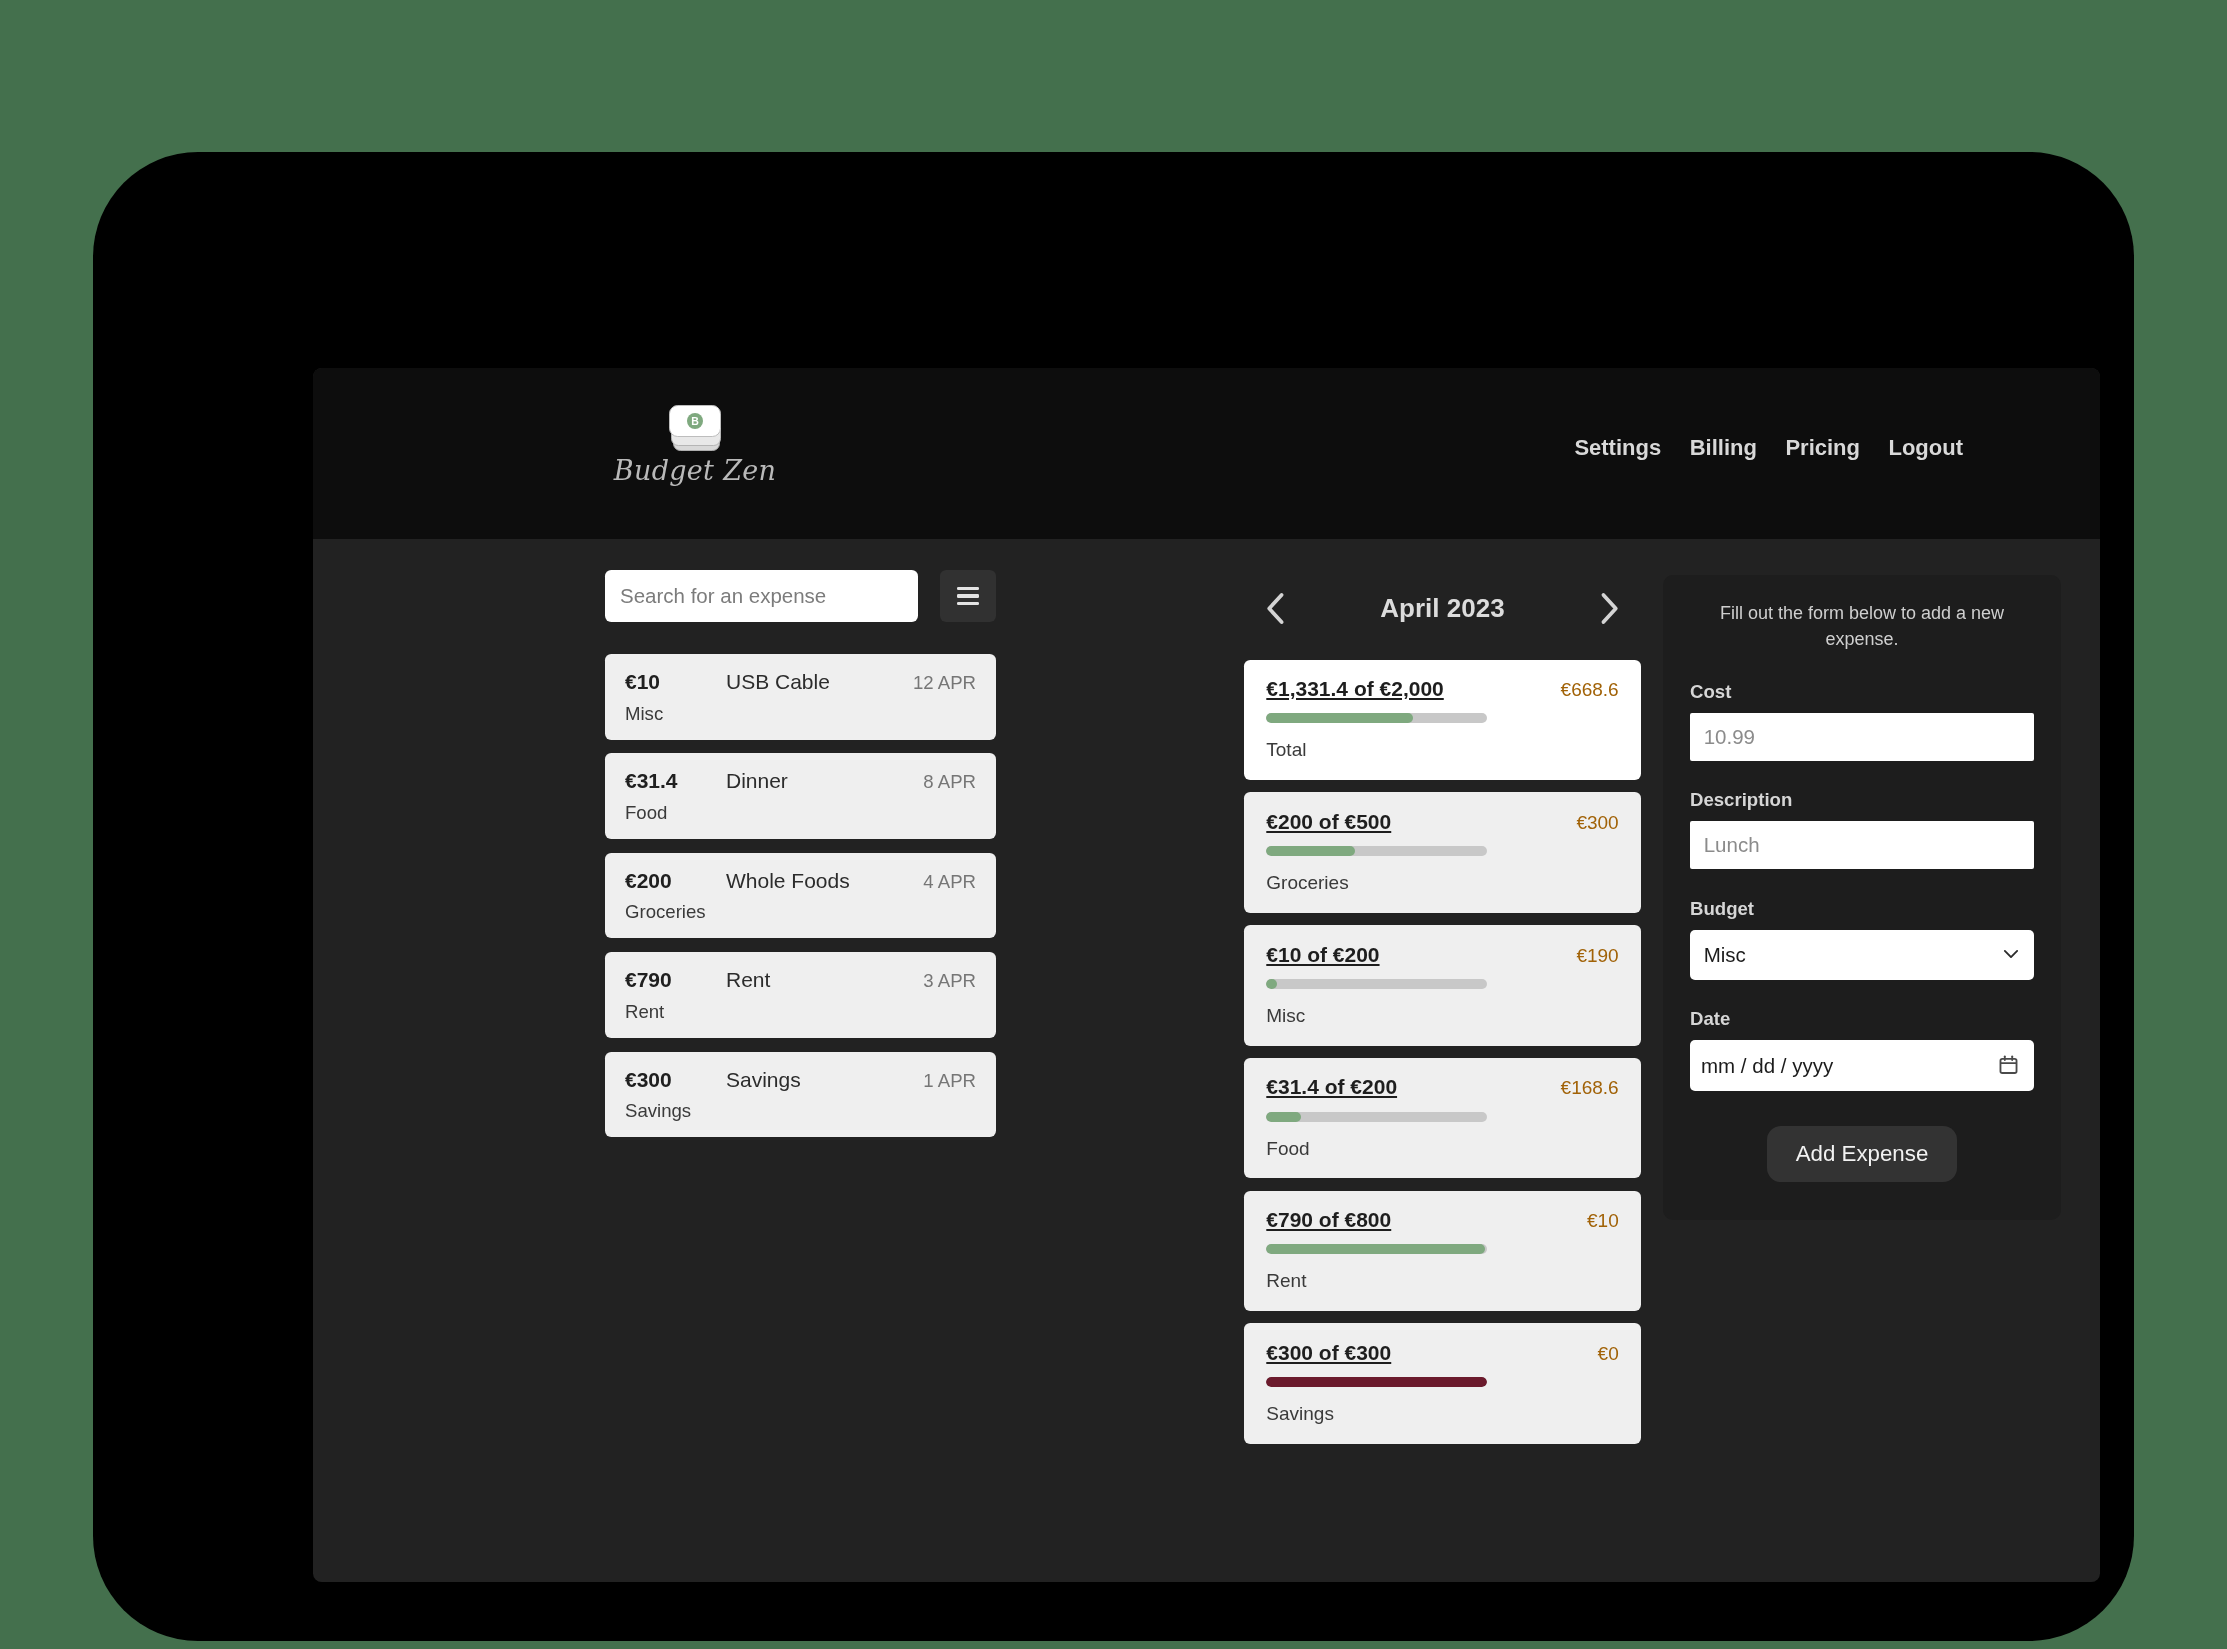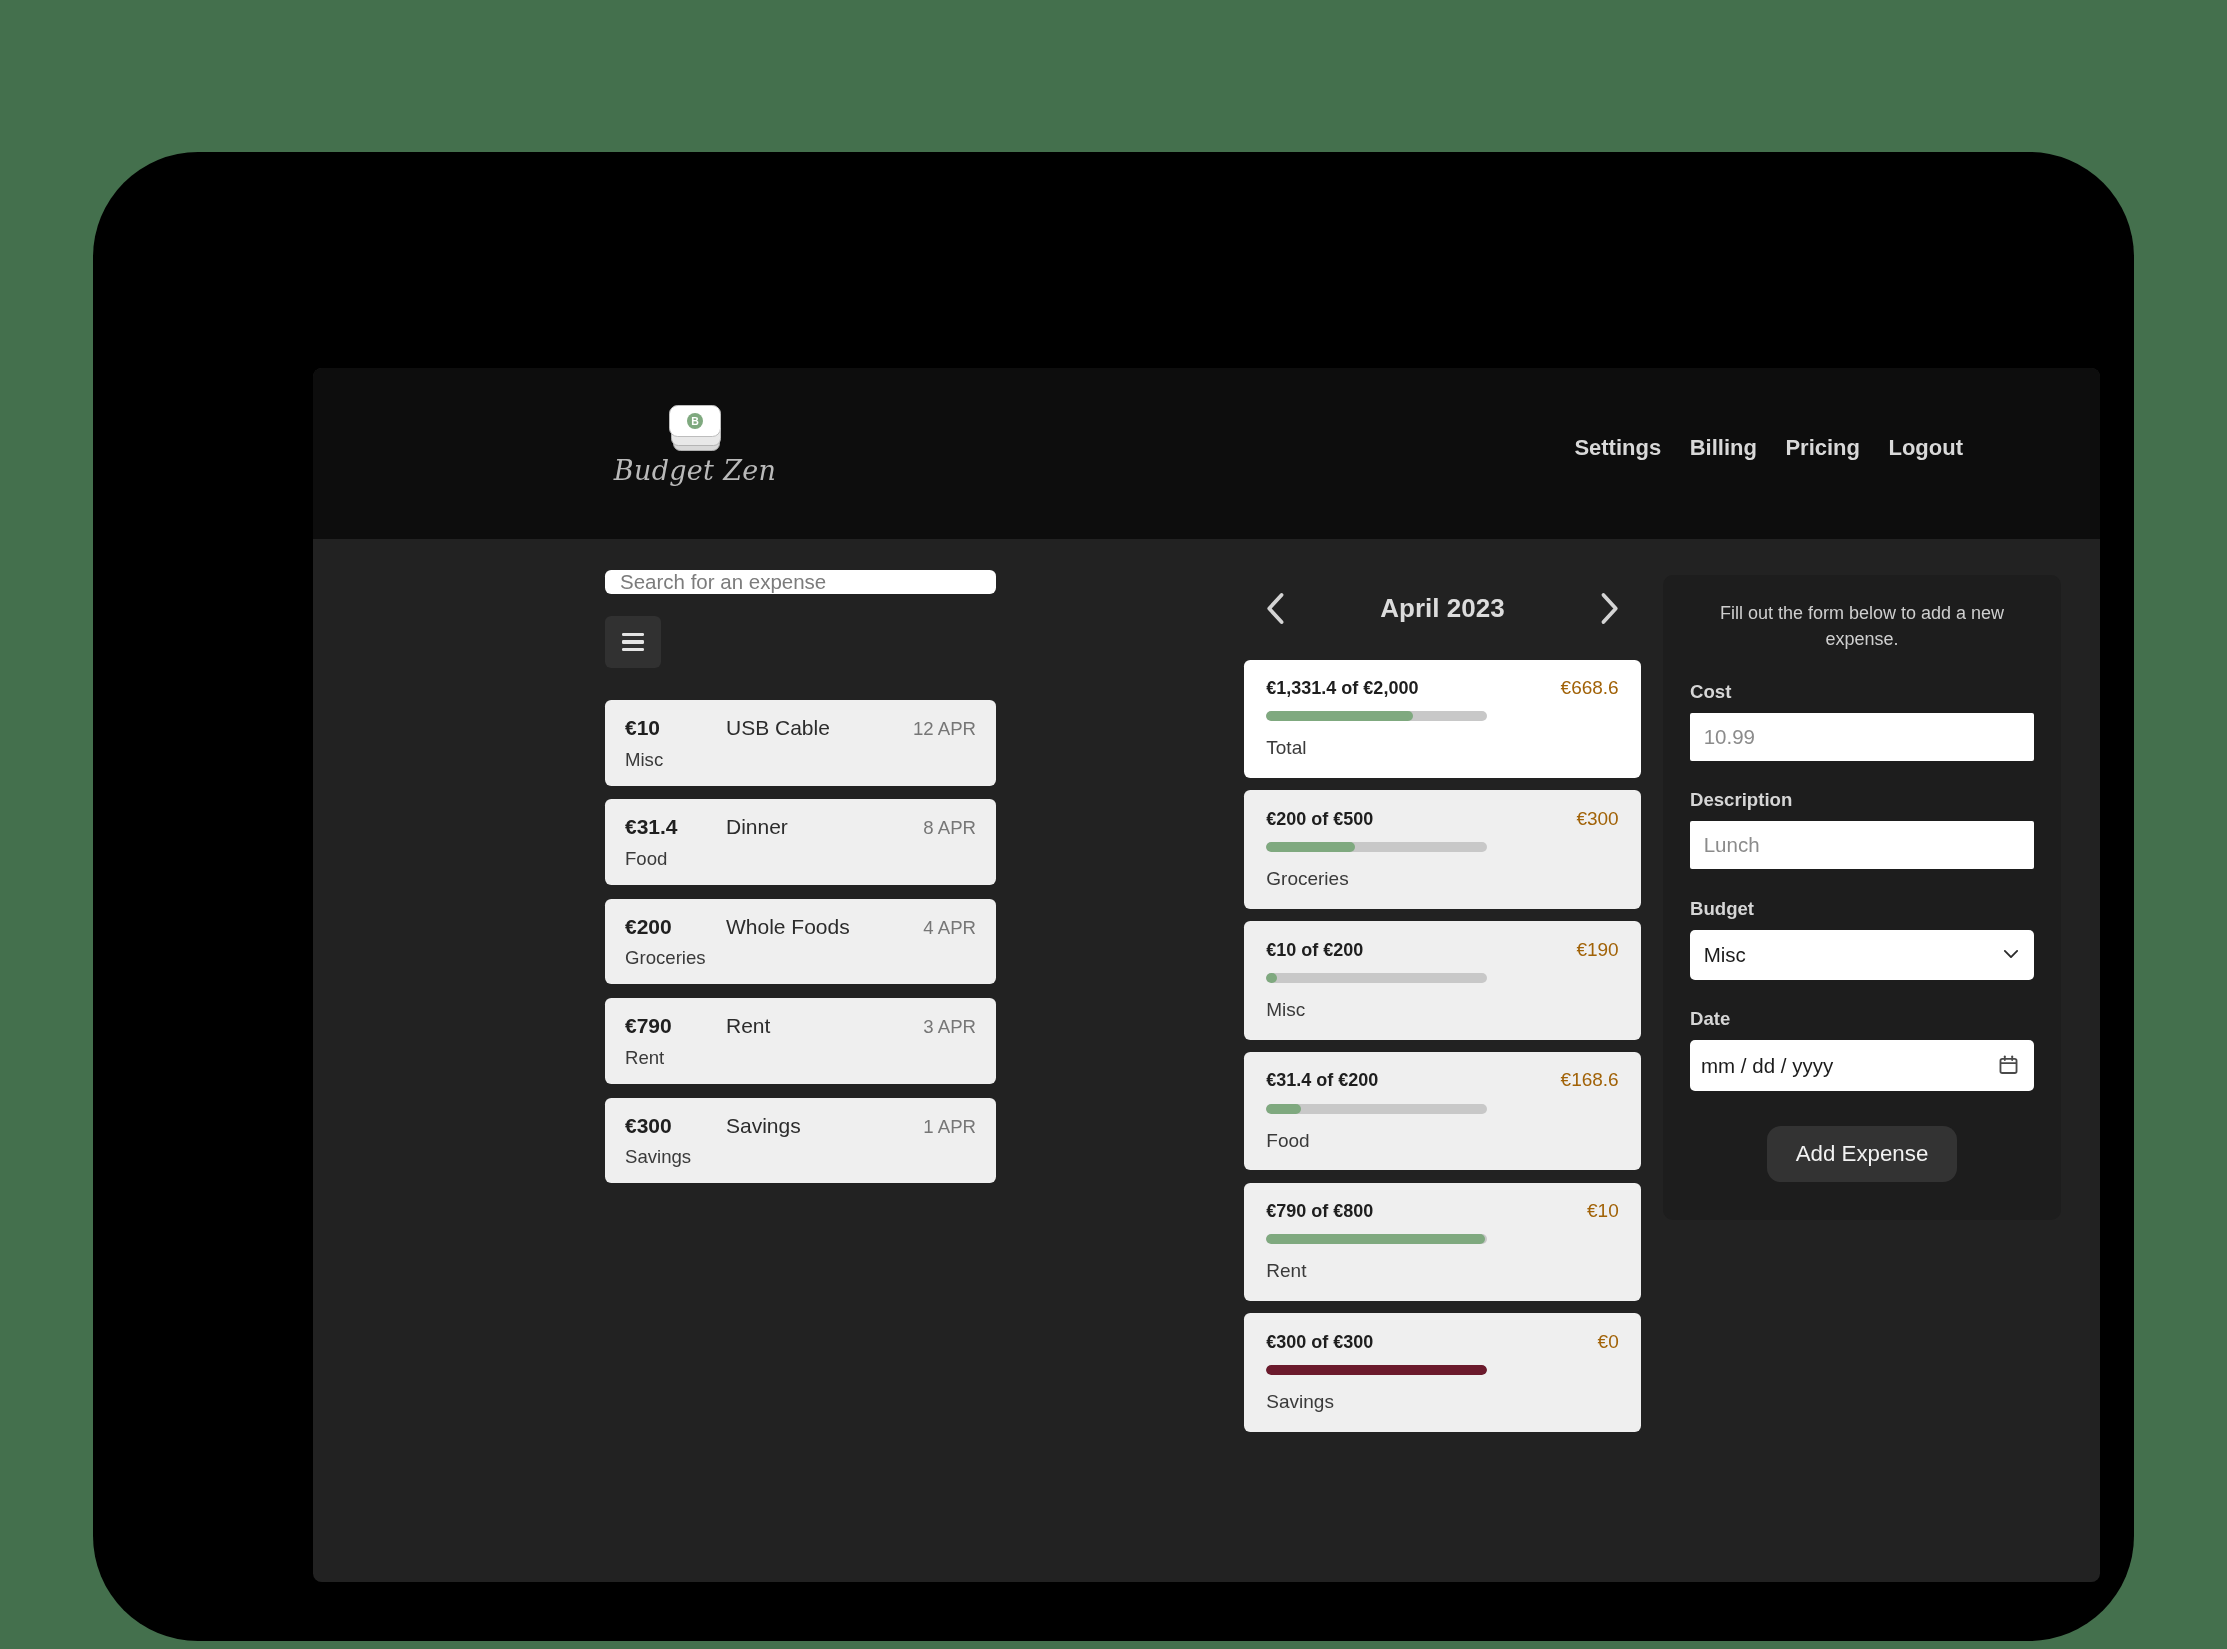--- a/index.html
+++ b/index.html
@@ -132,21 +132,20 @@
   .col-expenses {
     position: absolute;
     left: 292px;
     top: 0;
     width: 391px;
   }
   .search-row {
     display: flex;
     gap: 22px;
     margin-top: 31px;
-    flex-direction: column;
   }
   .search-input {
     flex: 1;
     height: 52px;
     background: #ffffff;
     border: none;
     border-radius: 6.2px;
     font-size: 20.5px;
     font-family: "Liberation Sans", sans-serif;
     color: #222;
@@ -258,24 +257,25 @@
     padding: 17.4px 22.3px 18.6px 22.3px;
     cursor: pointer;
   }
   .budget-card.is-total { background: #ffffff; }
   .budget-top {
     display: flex;
     align-items: baseline;
     justify-content: space-between;
   }
   .budget-spent {
-    font-size: 18px;
+    font-size: 21px;
     font-weight: bold;
     color: #1e1e1e;
     white-space: nowrap;
+    text-decoration: underline;
   }
   .budget-remaining {
     font-size: 19px;
     color: #a16207;
     white-space: nowrap;
   }
   .budget-bar {
     margin-top: 12.4px;
     width: 221px;
     height: 10px;

